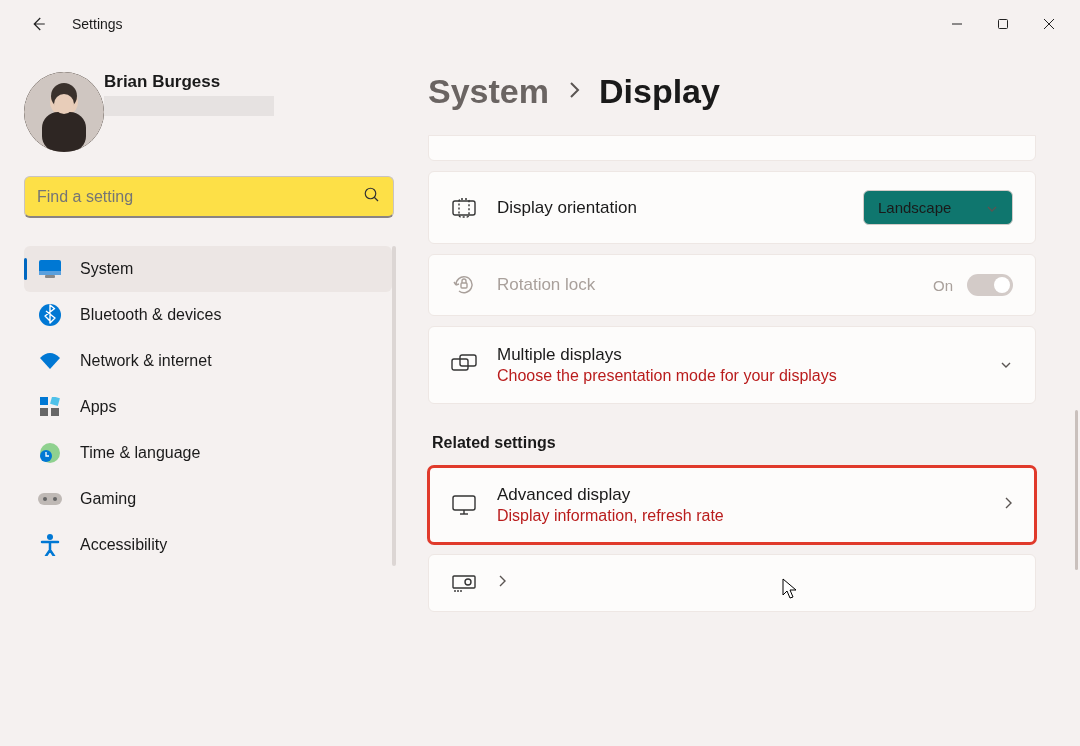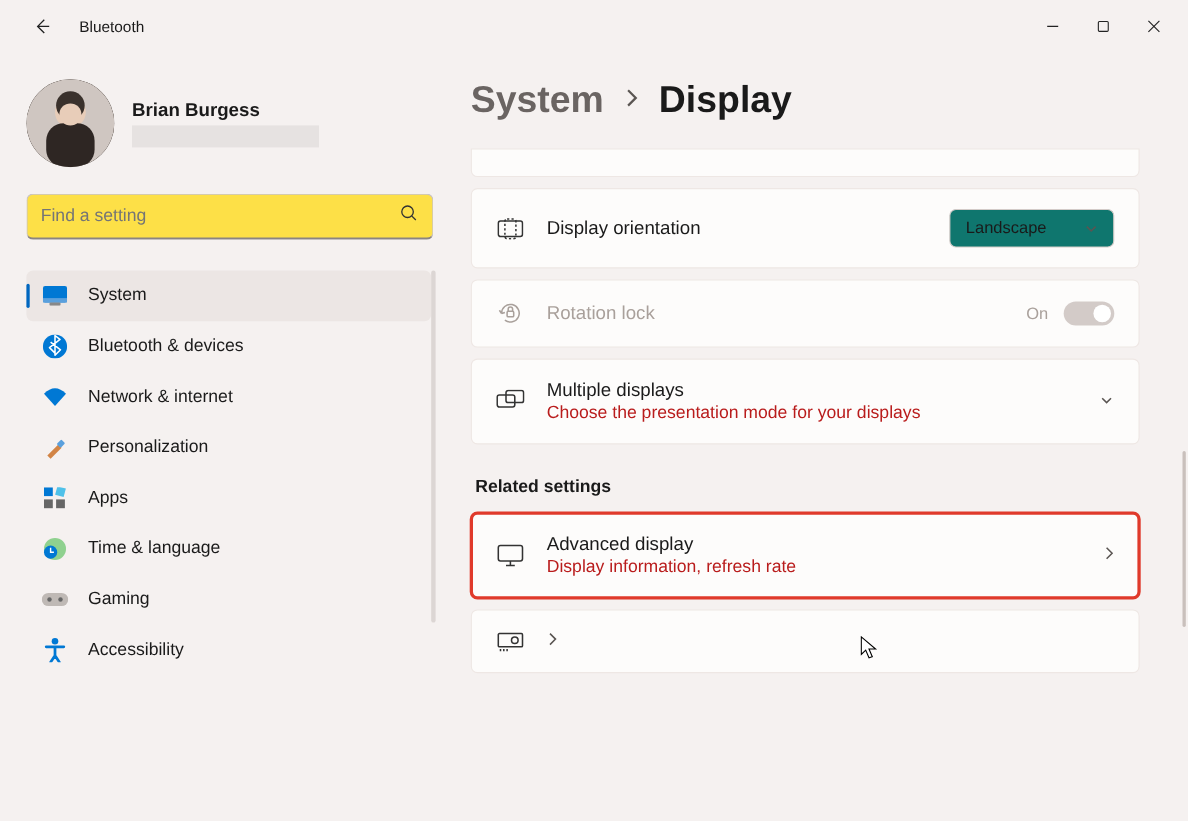--- a/index.html
+++ b/index.html
@@ -12,21 +12,21 @@
   .titlebar .spacer { flex:1; }
   .win-btn { width:46px; height:32px; display:flex; align-items:center; justify-content:center; }
   .win-btn svg { stroke:#222; }
 
   
   .main { display:flex; height:calc(100% - 48px); }
   .sidebar { width:400px; padding:24px 8px 0 24px; position:relative; }
   .content { flex:1; padding:24px 44px 0 28px; position:relative; }
 
   
-  .user { display:flex; align-items:center; gap:16px; margin-bottom:24px; }
+  .user { display:flex; margin-bottom:24px; }
   .avatar { width:80px; height:80px; border-radius:50%; background:#d9d0cc; background-image: radial-gradient(circle at 50% 35%, #ead6c8 0 18%, transparent 19%), linear-gradient(#332922 0 0); background-repeat:no-repeat; display:flex; align-items:flex-end; justify-content:center; overflow:hidden; }
   .avatar svg { }
   .user-name { font-weight:600; font-size:17px; }
   .user-email { width:170px; height:20px; background:#e6e2e1; margin-top:4px; }
 
   
   .search { display:flex; align-items:center; border:1px solid #c9c3c1; border-bottom:2px solid #8a8482; border-radius:6px; height:42px; padding:0 12px; background:#fde047; margin-bottom:28px; width:370px; }
   .search input { flex:1; border:none; background:transparent; font-size:16px; outline:none; color:#555; }
   .search .icon { color:#3b3b3b; }
 
@@ -75,21 +75,21 @@
 </style>
 </head>
 <body>
 
 <div class="titlebar">
   <div class="back">
     <svg width="18" height="18" viewBox="0 0 24 24" fill="none" stroke="#222" stroke-width="1.6">
         <path d="M15 4l-8 8 8 8M7 12h14"></path>
       </svg>
   </div>
-  <div class="title">Bluetooth</div>
+  <div class="title">Settings</div>
   <div class="spacer"></div>
   <div class="win-btn">
       <svg width="12" height="12" viewBox="0 0 12 12" stroke-width="1">
         <line x1="1" y1="6" x2="11" y2="6"></line>
       </svg>
     </div>
   <div class="win-btn">
       <svg width="12" height="12" viewBox="0 0 12 12" fill="none" stroke-width="1">
         <rect x="1.5" y="1.5" width="9" height="9" rx="1"></rect>
       </svg>
@@ -154,29 +154,20 @@
       <li>
         <span class="nav-icon">
             <svg width="22" height="18" viewBox="0 0 22 18">
               <path d="M1 6 Q11 -4 21 6 L11 17 Z" fill="#0078d4"></path>
             </svg>
           </span>
         <span>Network &amp; internet</span>
       </li>
       <li>
         <span class="nav-icon">
-            <svg width="22" height="22" viewBox="0 0 22 22">
-              <path d="M4 18 L14 8 l3 3 L7 21z" fill="#d28445"></path>
-              <rect x="14" y="4" width="5" height="6" rx="1" transform="rotate(45 16 7)" fill="#5aa0dd"></rect>
-            </svg>
-          </span>
-        <span>Personalization</span>
-      </li>
-      <li>
-        <span class="nav-icon">
             <svg width="20" height="20" viewBox="0 0 20 20">
               <rect x="0" y="0" width="8" height="8" fill="#0078d4"></rect>
               <rect x="11" y="0" width="8" height="8" fill="#4fc1e9" transform="rotate(15 15 4)"></rect>
               <rect x="0" y="11" width="8" height="8" fill="#666"></rect>
               <rect x="11" y="11" width="8" height="8" fill="#666"></rect>
             </svg>
           </span>
         <span>Apps</span>
       </li>
       <li>

